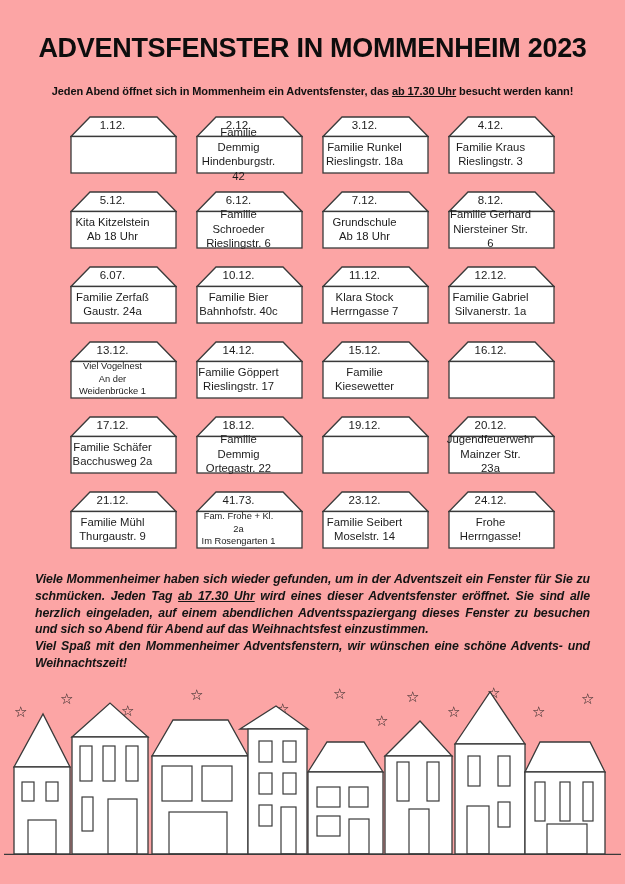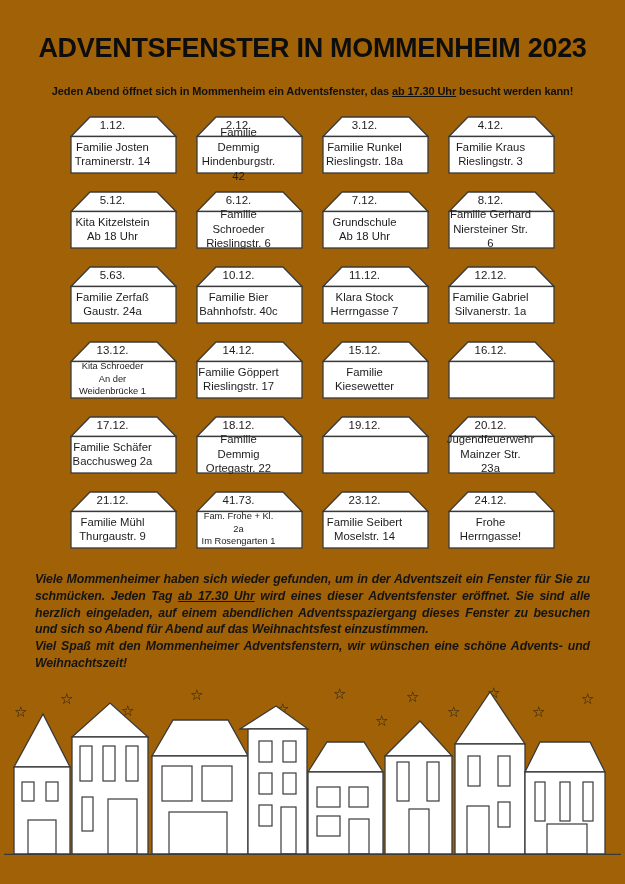--- a/index.html
+++ b/index.html
@@ -1,18 +1,18 @@
 <!DOCTYPE html>
 <html><head>
 <meta charset="utf-8">
 <style>
   html,body { margin:0; padding:0; background:#ffffff; }
   .page {
     width:625px; height:884px; position:relative; overflow:hidden;
-    background:#a16207; color:#1d1d1d;
+    background:#fca5a5; color:#1d1d1d;
     font-family:"Liberation Sans","DejaVu Sans",sans-serif;
   }
   .title {
     margin:33px 8px 0; text-align:center;
     font-size:27px; font-weight:bold; letter-spacing:-0.3px; color:#0d0d0d;
   }
   .subtitle {
     margin:21px 30px 0; text-align:center;
     font-size:11px; font-weight:bold; letter-spacing:-0.1px; color:#111;
   }
@@ -55,24 +55,20 @@
 
   <p class="subtitle"><span>Jeden Abend öffnet sich in Mommenheim ein Adventsfenster, das </span><span class="u">ab 17.30 Uhr</span><span> besucht werden kann!</span></p>
 
   <div class="grid">
     <div class="house">
       <svg class="outline" width="107" height="58" viewBox="0 0 107 58">
         <polygon class="hs" points="1,20.5 20,1 87,1 106,20.5"></polygon>
         <rect class="hs" x="1" y="20.5" width="105" height="36.5"></rect>
       </svg>
       <div class="date">1.12.</div>
-      <div class="body-text">
-        <span>Familie Josten</span>
-        <span>Traminerstr. 14</span>
-      </div>
     </div>
 
     <div class="house">
       <svg class="outline" width="107" height="58" viewBox="0 0 107 58">
         <polygon class="hs" points="1,20.5 20,1 87,1 106,20.5"></polygon>
         <rect class="hs" x="1" y="20.5" width="105" height="36.5"></rect>
       </svg>
       <div class="date">2.12.</div>
       <div class="body-text">
         <span>Familie Demmig</span>
@@ -150,21 +146,21 @@
         <span>Familie Gerhard</span>
         <span>Niersteiner Str. 6</span>
       </div>
     </div>
 
     <div class="house">
       <svg class="outline" width="107" height="58" viewBox="0 0 107 58">
         <polygon class="hs" points="1,20.5 20,1 87,1 106,20.5"></polygon>
         <rect class="hs" x="1" y="20.5" width="105" height="36.5"></rect>
       </svg>
-      <div class="date">5.63.</div>
+      <div class="date">6.07.</div>
       <div class="body-text">
         <span>Familie Zerfaß</span>
         <span>Gaustr. 24a</span>
       </div>
     </div>
 
     <div class="house">
       <svg class="outline" width="107" height="58" viewBox="0 0 107 58">
         <polygon class="hs" points="1,20.5 20,1 87,1 106,20.5"></polygon>
         <rect class="hs" x="1" y="20.5" width="105" height="36.5"></rect>
@@ -200,21 +196,21 @@
       </div>
     </div>
 
     <div class="house small">
       <svg class="outline" width="107" height="58" viewBox="0 0 107 58">
         <polygon class="hs" points="1,20.5 20,1 87,1 106,20.5"></polygon>
         <rect class="hs" x="1" y="20.5" width="105" height="36.5"></rect>
       </svg>
       <div class="date">13.12.</div>
       <div class="body-text">
-        <span>Kita Schroeder</span>
+        <span>Viel Vogelnest</span>
         <span>An der Weidenbrücke 1</span>
       </div>
     </div>
 
     <div class="house">
       <svg class="outline" width="107" height="58" viewBox="0 0 107 58">
         <polygon class="hs" points="1,20.5 20,1 87,1 106,20.5"></polygon>
         <rect class="hs" x="1" y="20.5" width="105" height="36.5"></rect>
       </svg>
       <div class="date">14.12.</div>

